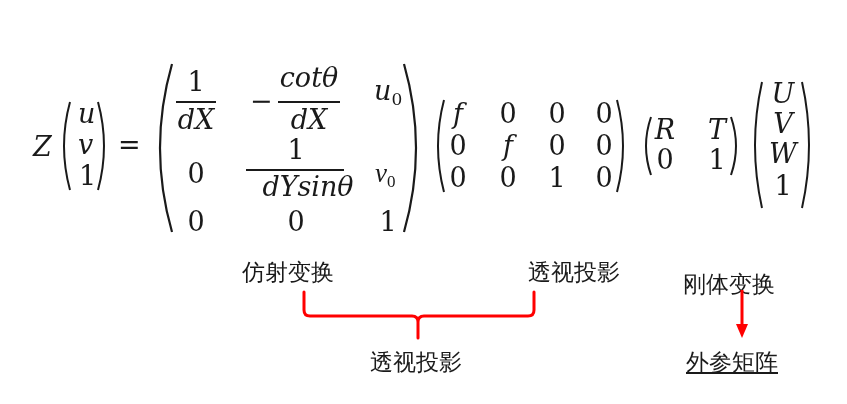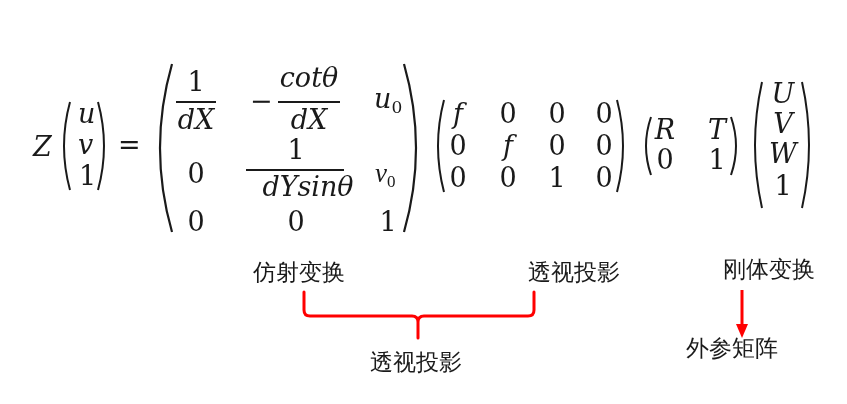--- a/index.html
+++ b/index.html
@@ -43,21 +43,21 @@
 
   <span class="cell m" style="left:176px; top:68px; width:40px;">1</span>
   <div class="bar" style="left:176px; top:101px; width:40px;"></div>
   <span class="cell m it" style="left:172px; top:106px; width:48px;">dX</span>
 
   <span class="abs m" style="left:250px; top:87px;">−</span>
   <span class="cell m it" style="left:276px; top:64px; width:66px;">cotθ</span>
   <div class="bar" style="left:278px; top:101px; width:62px;"></div>
   <span class="cell m it" style="left:284px; top:106px; width:50px;">dX</span>
 
-  <span class="abs m it" style="left:374px; top:85px;"><span>u</span><sub>0</sub></span>
+  <span class="abs m it" style="left:374px; top:77px;"><span>u</span><sub>0</sub></span>
 
   <span class="cell m" style="left:176px; top:160px; width:40px;">0</span>
 
   <span class="cell m" style="left:246px; top:136px; width:100px;">1</span>
   <div class="bar" style="left:246px; top:169px; width:98px;"></div>
   <span class="cell m it" style="left:253px; top:173px; width:110px;">dYsinθ</span>
 
   <span class="abs m it" style="left:375px; top:160px;font-family:Liberation Serif, serif;"><span>v</span><sub>0</sub></span>
 
   <span class="cell m" style="left:176px; top:208px; width:40px;">0</span>
@@ -101,27 +101,27 @@
     </svg>
   <span class="cell m it" style="left:768px; top:80px; width:30px;">U</span>
   <span class="cell m it" style="left:768px; top:110px; width:30px;">V</span>
   <span class="cell m it" style="left:768px; top:140px; width:30px;">W</span>
   <span class="cell m" style="left:768px; top:172px; width:30px;">1</span>
   <svg class="paren" style="left:800px; top:80px;" width="16" height="130">
       <path d="M2 2 Q16 65 2 128" stroke="#1a1a1a" stroke-width="2" fill="none"></path>
     </svg>
 </div>
 
-<span class="label" style="left:253px; top:257px;">仿射变换</span>
+<span class="label" style="left:242px; top:257px;">仿射变换</span>
 <span class="label" style="left:486px; top:257px;margin-left:42px;">透视投影</span>
-<span class="label" style="left:683px; top:254px;margin-left:40px;">刚体变换</span>
+<span class="label" style="left:683px; top:269px;">刚体变换</span>
 
 <svg class="abs" style="left:296px; top:290px;" width="250" height="52">
   <path d="M8 2 L8 20 Q8 26 14 26 L116 26 Q122 26 122 32 L122 48 M122 32 Q122 26 128 26 L232 26 Q238 26 238 20 L238 2" stroke="#ff0000" stroke-width="3" fill="none" stroke-linecap="round"></path>
 </svg>
 
 <svg class="abs" style="left:734px; top:288px;" width="16" height="52">
   <line x1="8" y1="2" x2="8" y2="38" stroke="#ff0000" stroke-width="3"></line>
   <polygon points="2,36 14,36 8,50" fill="#ff0000"></polygon>
 </svg>
 
 <span class="label" style="left:370px; top:347px;">透视投影</span>
-<span class="label" style="left:686px; top:333px;">外参矩阵</span>
+<span class="label" style="left:686px; top:347px;text-decoration:underline;">外参矩阵</span>
 
 </body></html>

